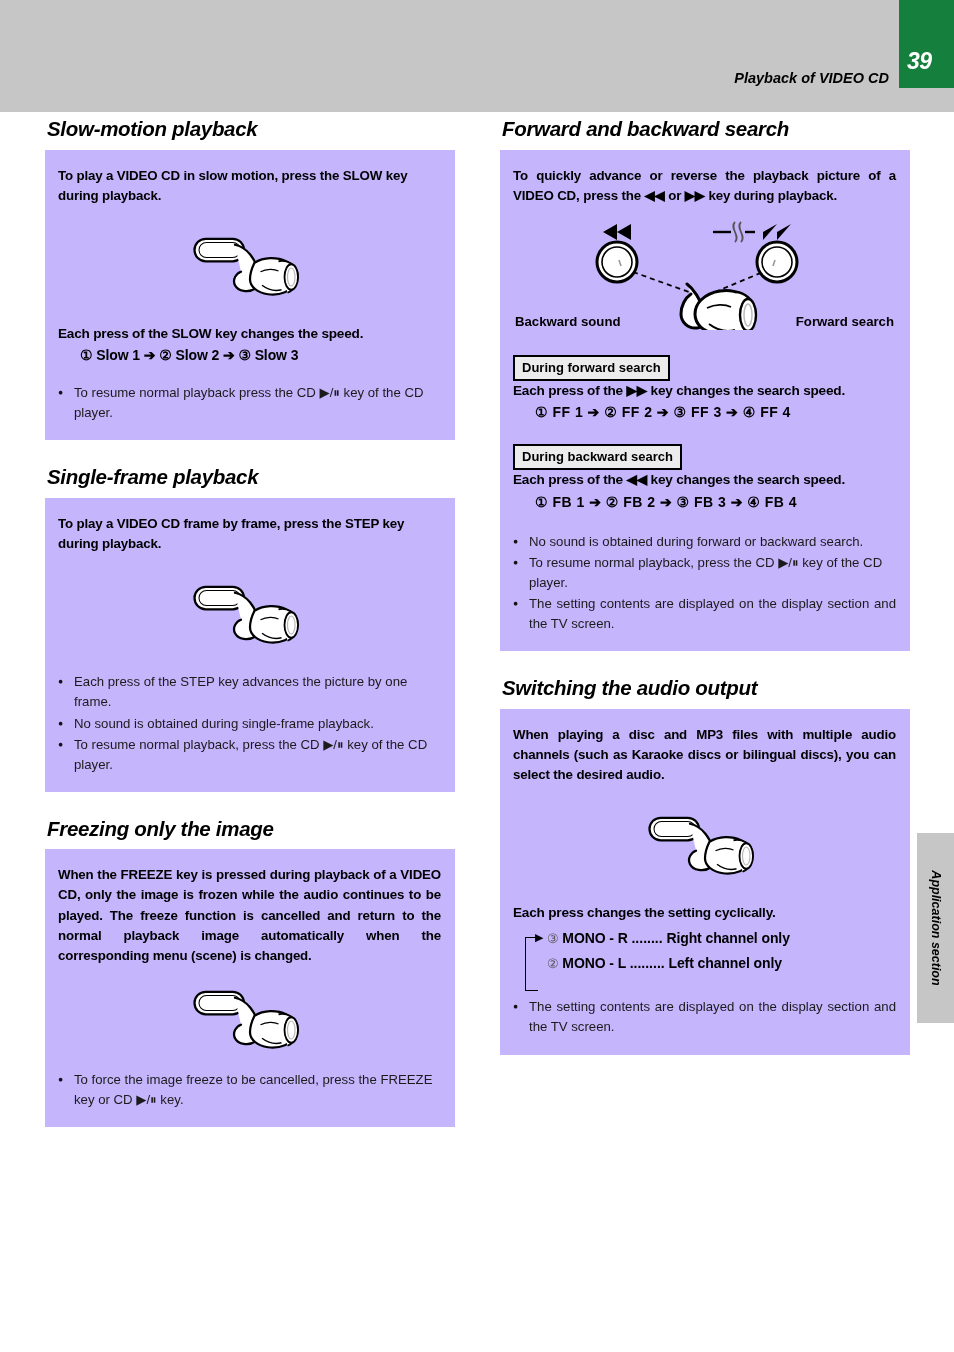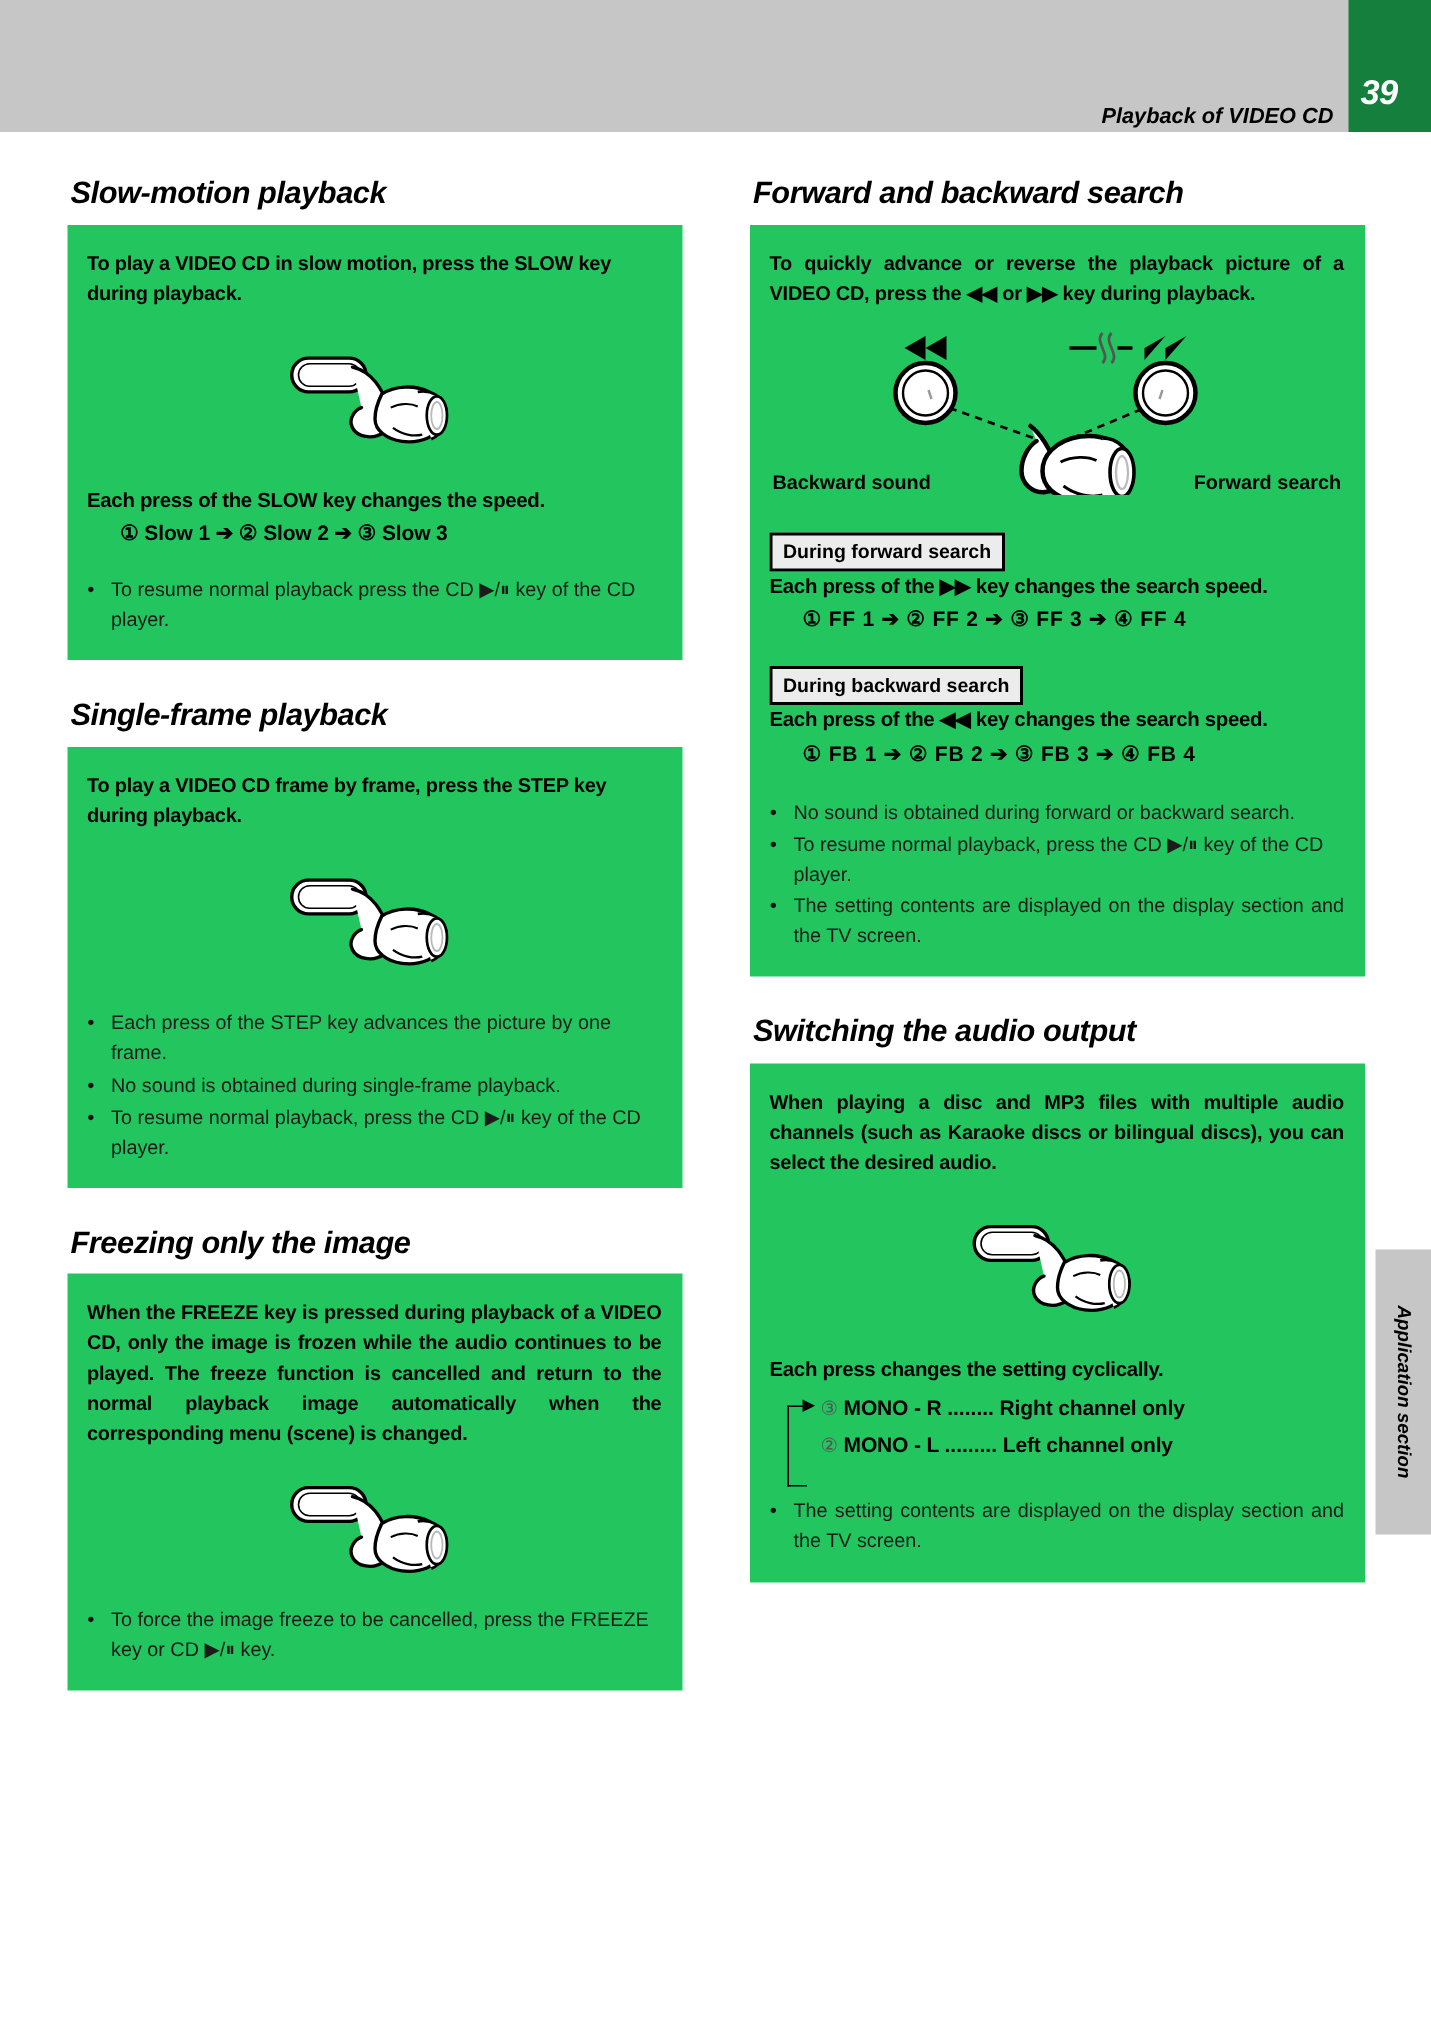--- a/index.html
+++ b/index.html
@@ -12,21 +12,21 @@
     height: 1352px;
     position: relative;
     font-family: "Liberation Sans", sans-serif;
     overflow: hidden;
   }
 
   
   .header-band {
     position: absolute;
     left: 0; top: 0;
-    width: 954px; height: 88px;
+    width: 954px; height: 112px;
     background: #c6c6c6;
   }
   .page-number-box {
     position: absolute;
     right: 0; top: 0;
     width: 55px; height: 88px;
     background: #15803d;
   }
   .page-number {
     position: absolute;
@@ -83,21 +83,21 @@
     font-size: 20.5px;
     font-weight: bold;
     font-style: italic;
     letter-spacing: -0.3px;
     color: #000;
     line-height: 1.1;
   }
 
   
   .panel {
-    background: #22c55e;
+    background: #c4b5fd;
     padding: 16px 14px 16px 13px;
     box-sizing: border-box;
   }
   .panel-gap { height: 26px; }
 
   
   .intro {
     font-size: 13.3px;
     font-weight: bold;
     line-height: 1.52;

